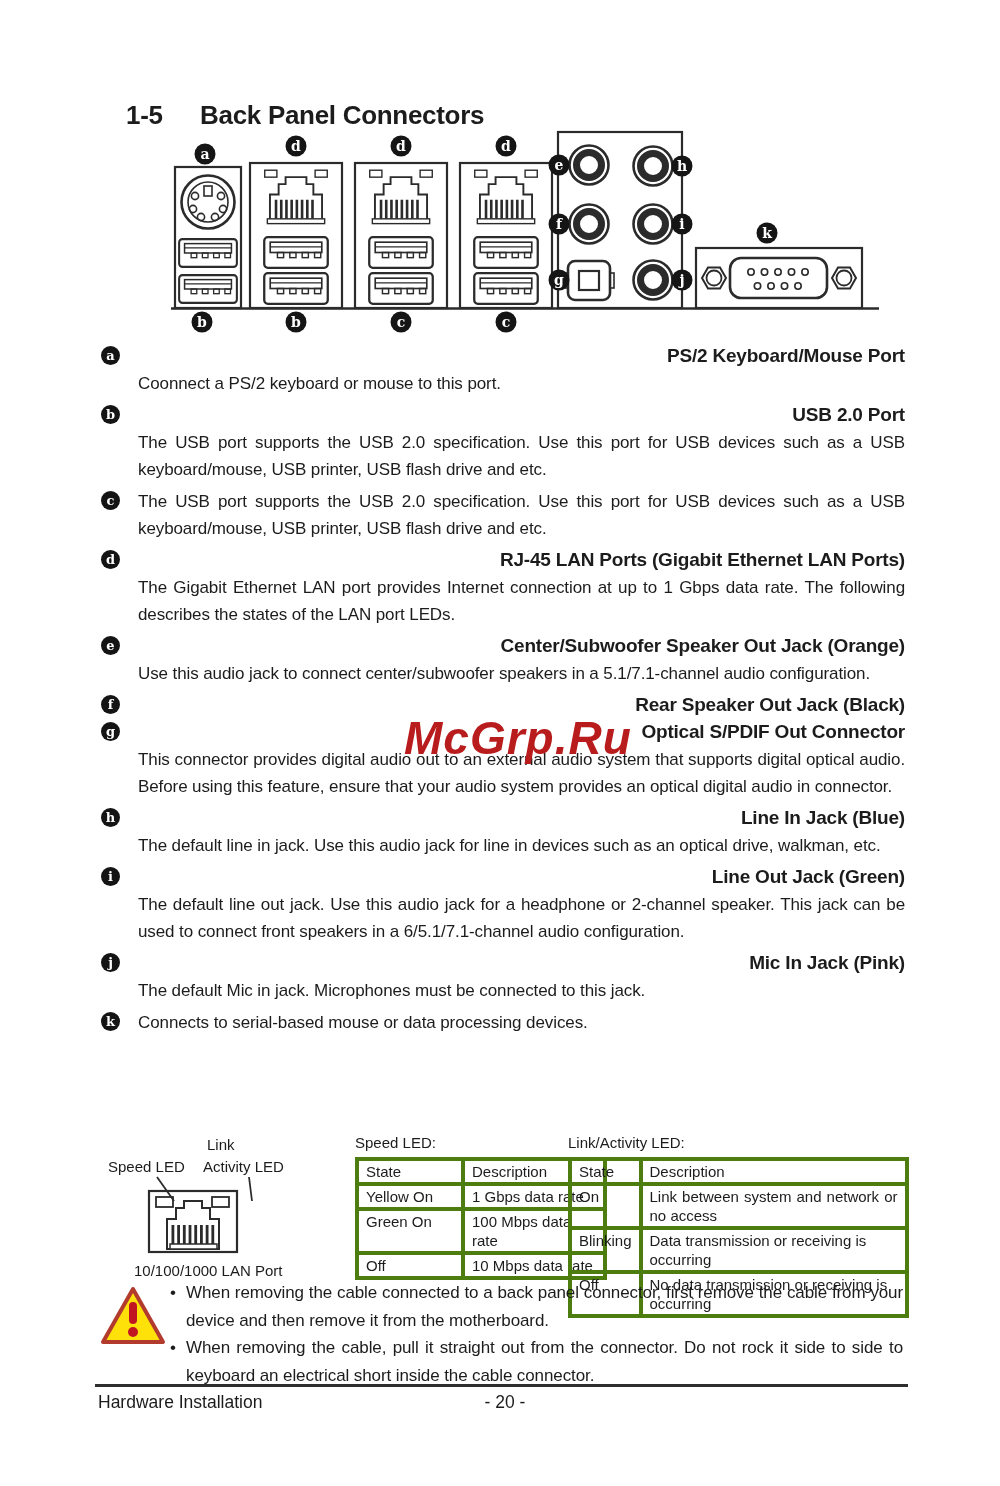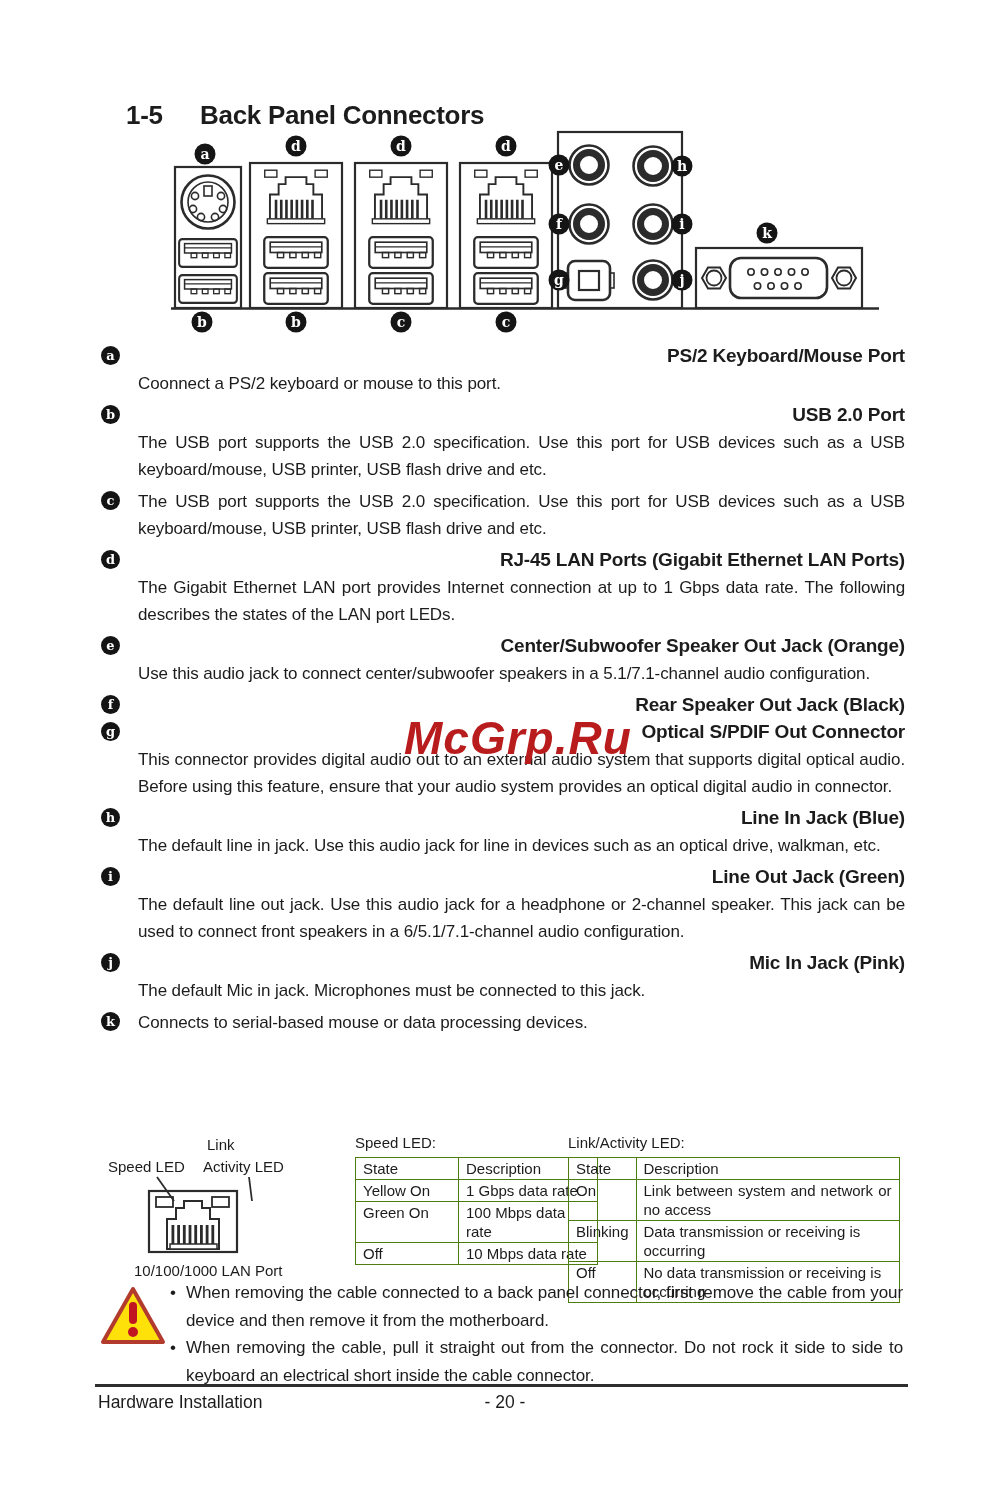--- a/index.html
+++ b/index.html
@@ -25,21 +25,21 @@
   .sec-title{margin:1px 0 2px 0;font-size:19px;font-weight:bold;letter-spacing:-0.2px;line-height:25px;text-align:right;}
   .sec-body{margin:0 0 5px 0;font-size:17px;line-height:27px;text-align:justify;letter-spacing:-0.1px;}
   
   .watermark{
     position:absolute;left:404px;top:711px;font-size:46px;font-weight:bold;font-style:italic;
     color:#b91c1c;letter-spacing:1px;z-index:5;
   }
   
   .led-title{font-size:15px;margin:0 0 6px 0;}
   table.ledtab{border-collapse:collapse;font-size:15px;}
-  table.ledtab td{border:1px solid #4d7c0f;padding:1px 7px;vertical-align:top;line-height:19px;}
+  table.ledtab td{border:4px solid #4d7c0f;padding:1px 7px;vertical-align:top;line-height:19px;}
   .spd-col1{width:88px;}  .spd-col2{width:124px;}
   .lnk-col1{width:50px;}  .lnk-col2{width:248px;}
   .cell-justify{text-align:justify;}
   
   .warn-list{position:absolute;left:170px;top:1279px;width:733px;}
   .warn-item{display:flex;font-size:17px;line-height:27.5px;}
   .warn-bullet{width:16px;flex:0 0 16px;}
   .warn-text{flex:1;text-align:justify;letter-spacing:-0.1px;margin:0;}
   
   .footer-rule{position:absolute;left:95px;top:1384px;width:813px;height:3px;background:#2e2e2e;}

